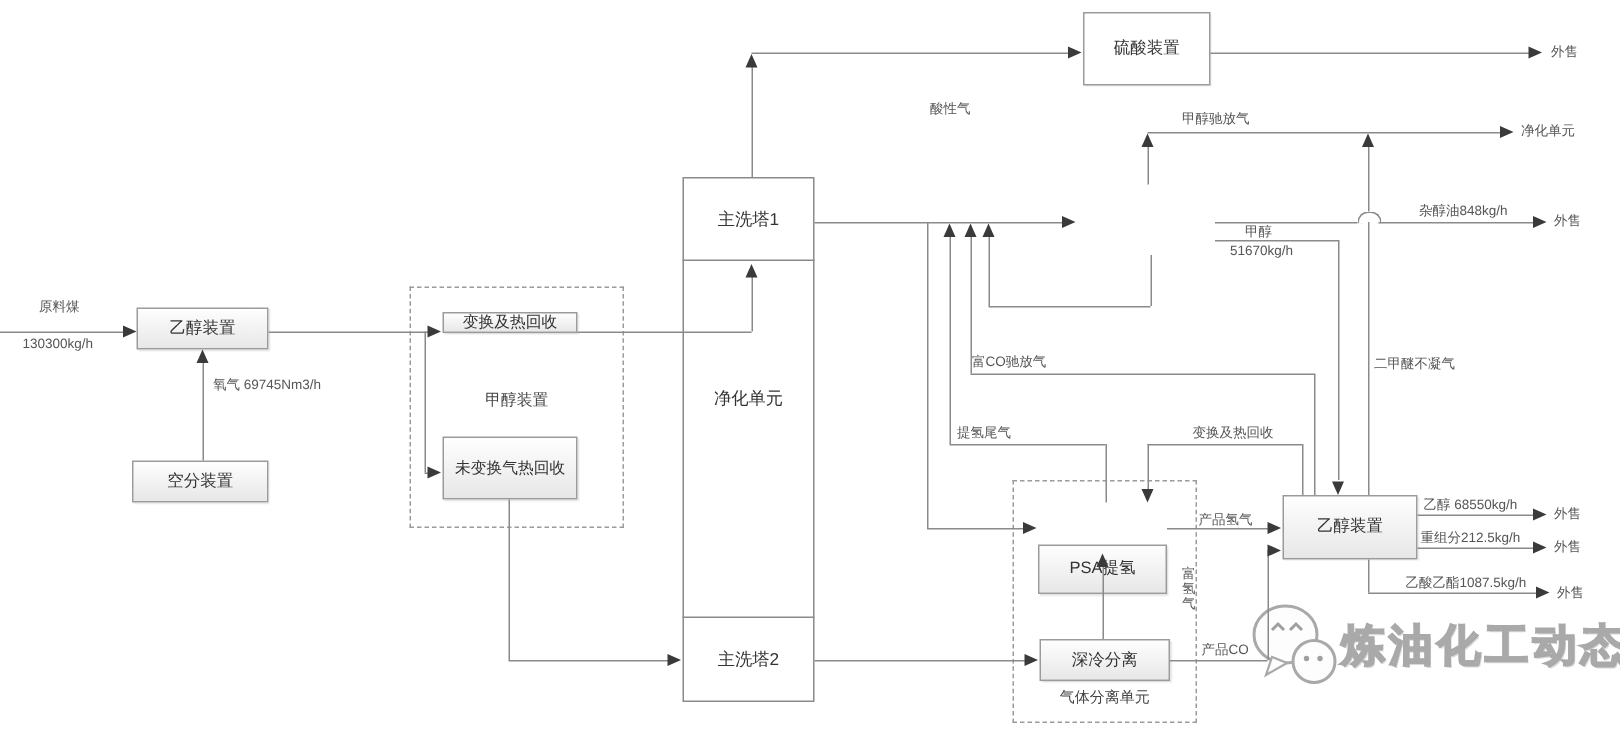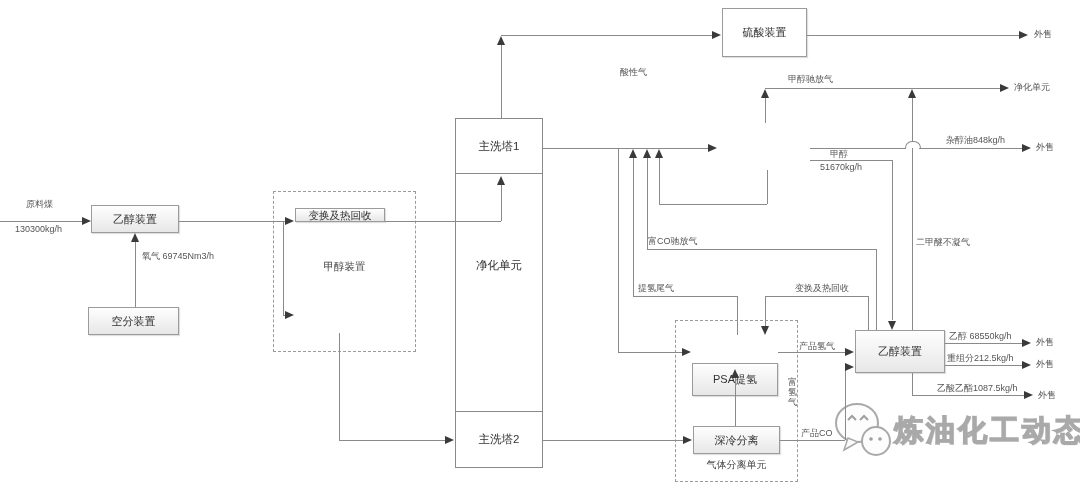--- a/index.html
+++ b/index.html
@@ -40,20 +40,21 @@
   <span class="glbl" style="left:675px;top:458px;width:123px;font-size:10px;">气体分离单元</span>
 
   <div class="colbox" style="left:455px;top:118px;width:88px;height:350px;"></div>
   <span class="clbl" style="left:455px;top:139px;width:88px;">主洗塔1</span>
   <span class="clbl" style="left:455px;top:258px;width:88px;">净化单元</span>
   <span class="clbl" style="left:455px;top:432px;width:88px;">主洗塔2</span>
 
   <div class="box" style="left:91px;top:205px;width:88px;height:28px;">乙醇装置</div>
   <div class="box" style="left:88px;top:307px;width:91px;height:28px;">空分装置</div>
   <div class="box" style="left:295px;top:208px;width:90px;height:14px;font-size:10.5px;">变换及热回收</div>
+  <div class="box" style="left:295px;top:291px;width:90px;height:42px;font-size:10.5px;padding:0 6px;">未变换气热回收</div>
   <div class="box" style="left:722px;top:8px;width:85px;height:49px;background:#fff;">硫酸装置</div>
   <div class="box" style="left:692px;top:335px;width:86px;height:33px;margin-top:28px;">PSA提氢</div>
   <div class="box" style="left:693px;top:426px;width:87px;height:28px;">深冷分离</div>
   <div class="box" style="left:855px;top:330px;width:90px;height:43px;">乙醇装置</div>
 
   <div class="hop" style="left:905px;top:141px;"></div>
 
   <span class="lbl" style="left:26px;top:199px;">原料煤</span>
   <span class="lbl" style="left:15px;top:224px;">130300kg/h</span>
   <span class="lbl" style="left:142px;top:251px;">氧气 69745Nm3/h</span>

